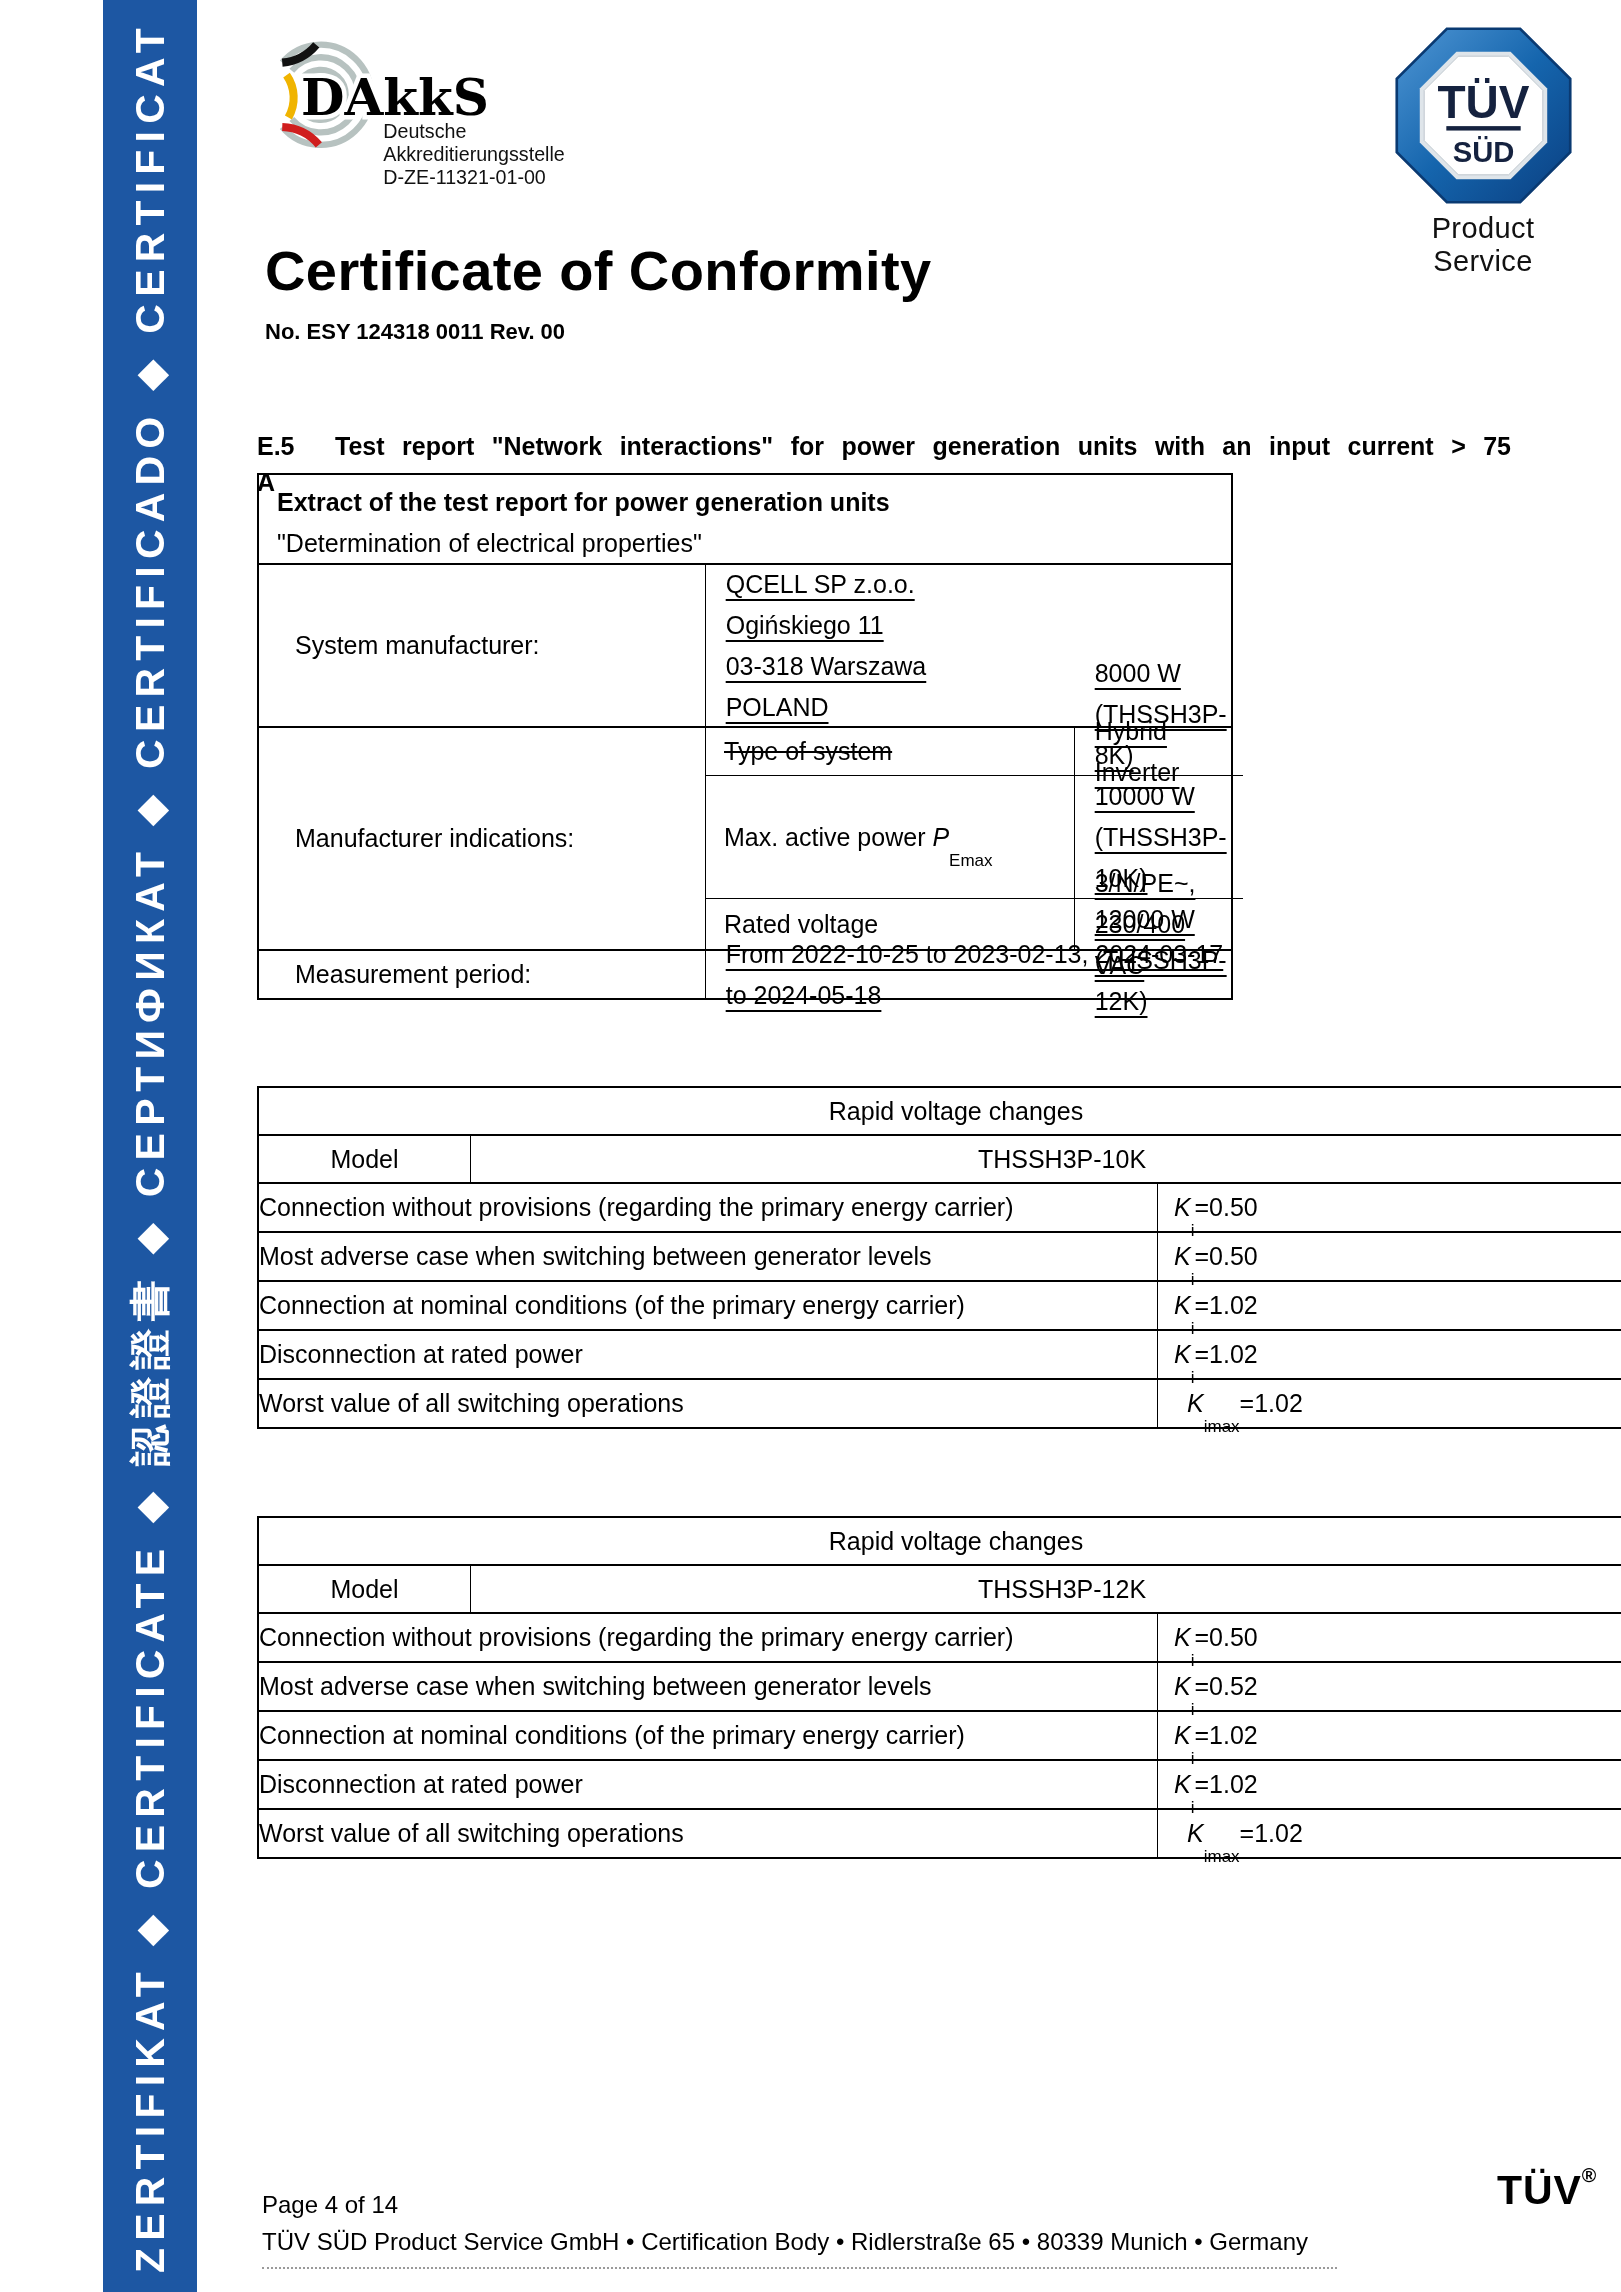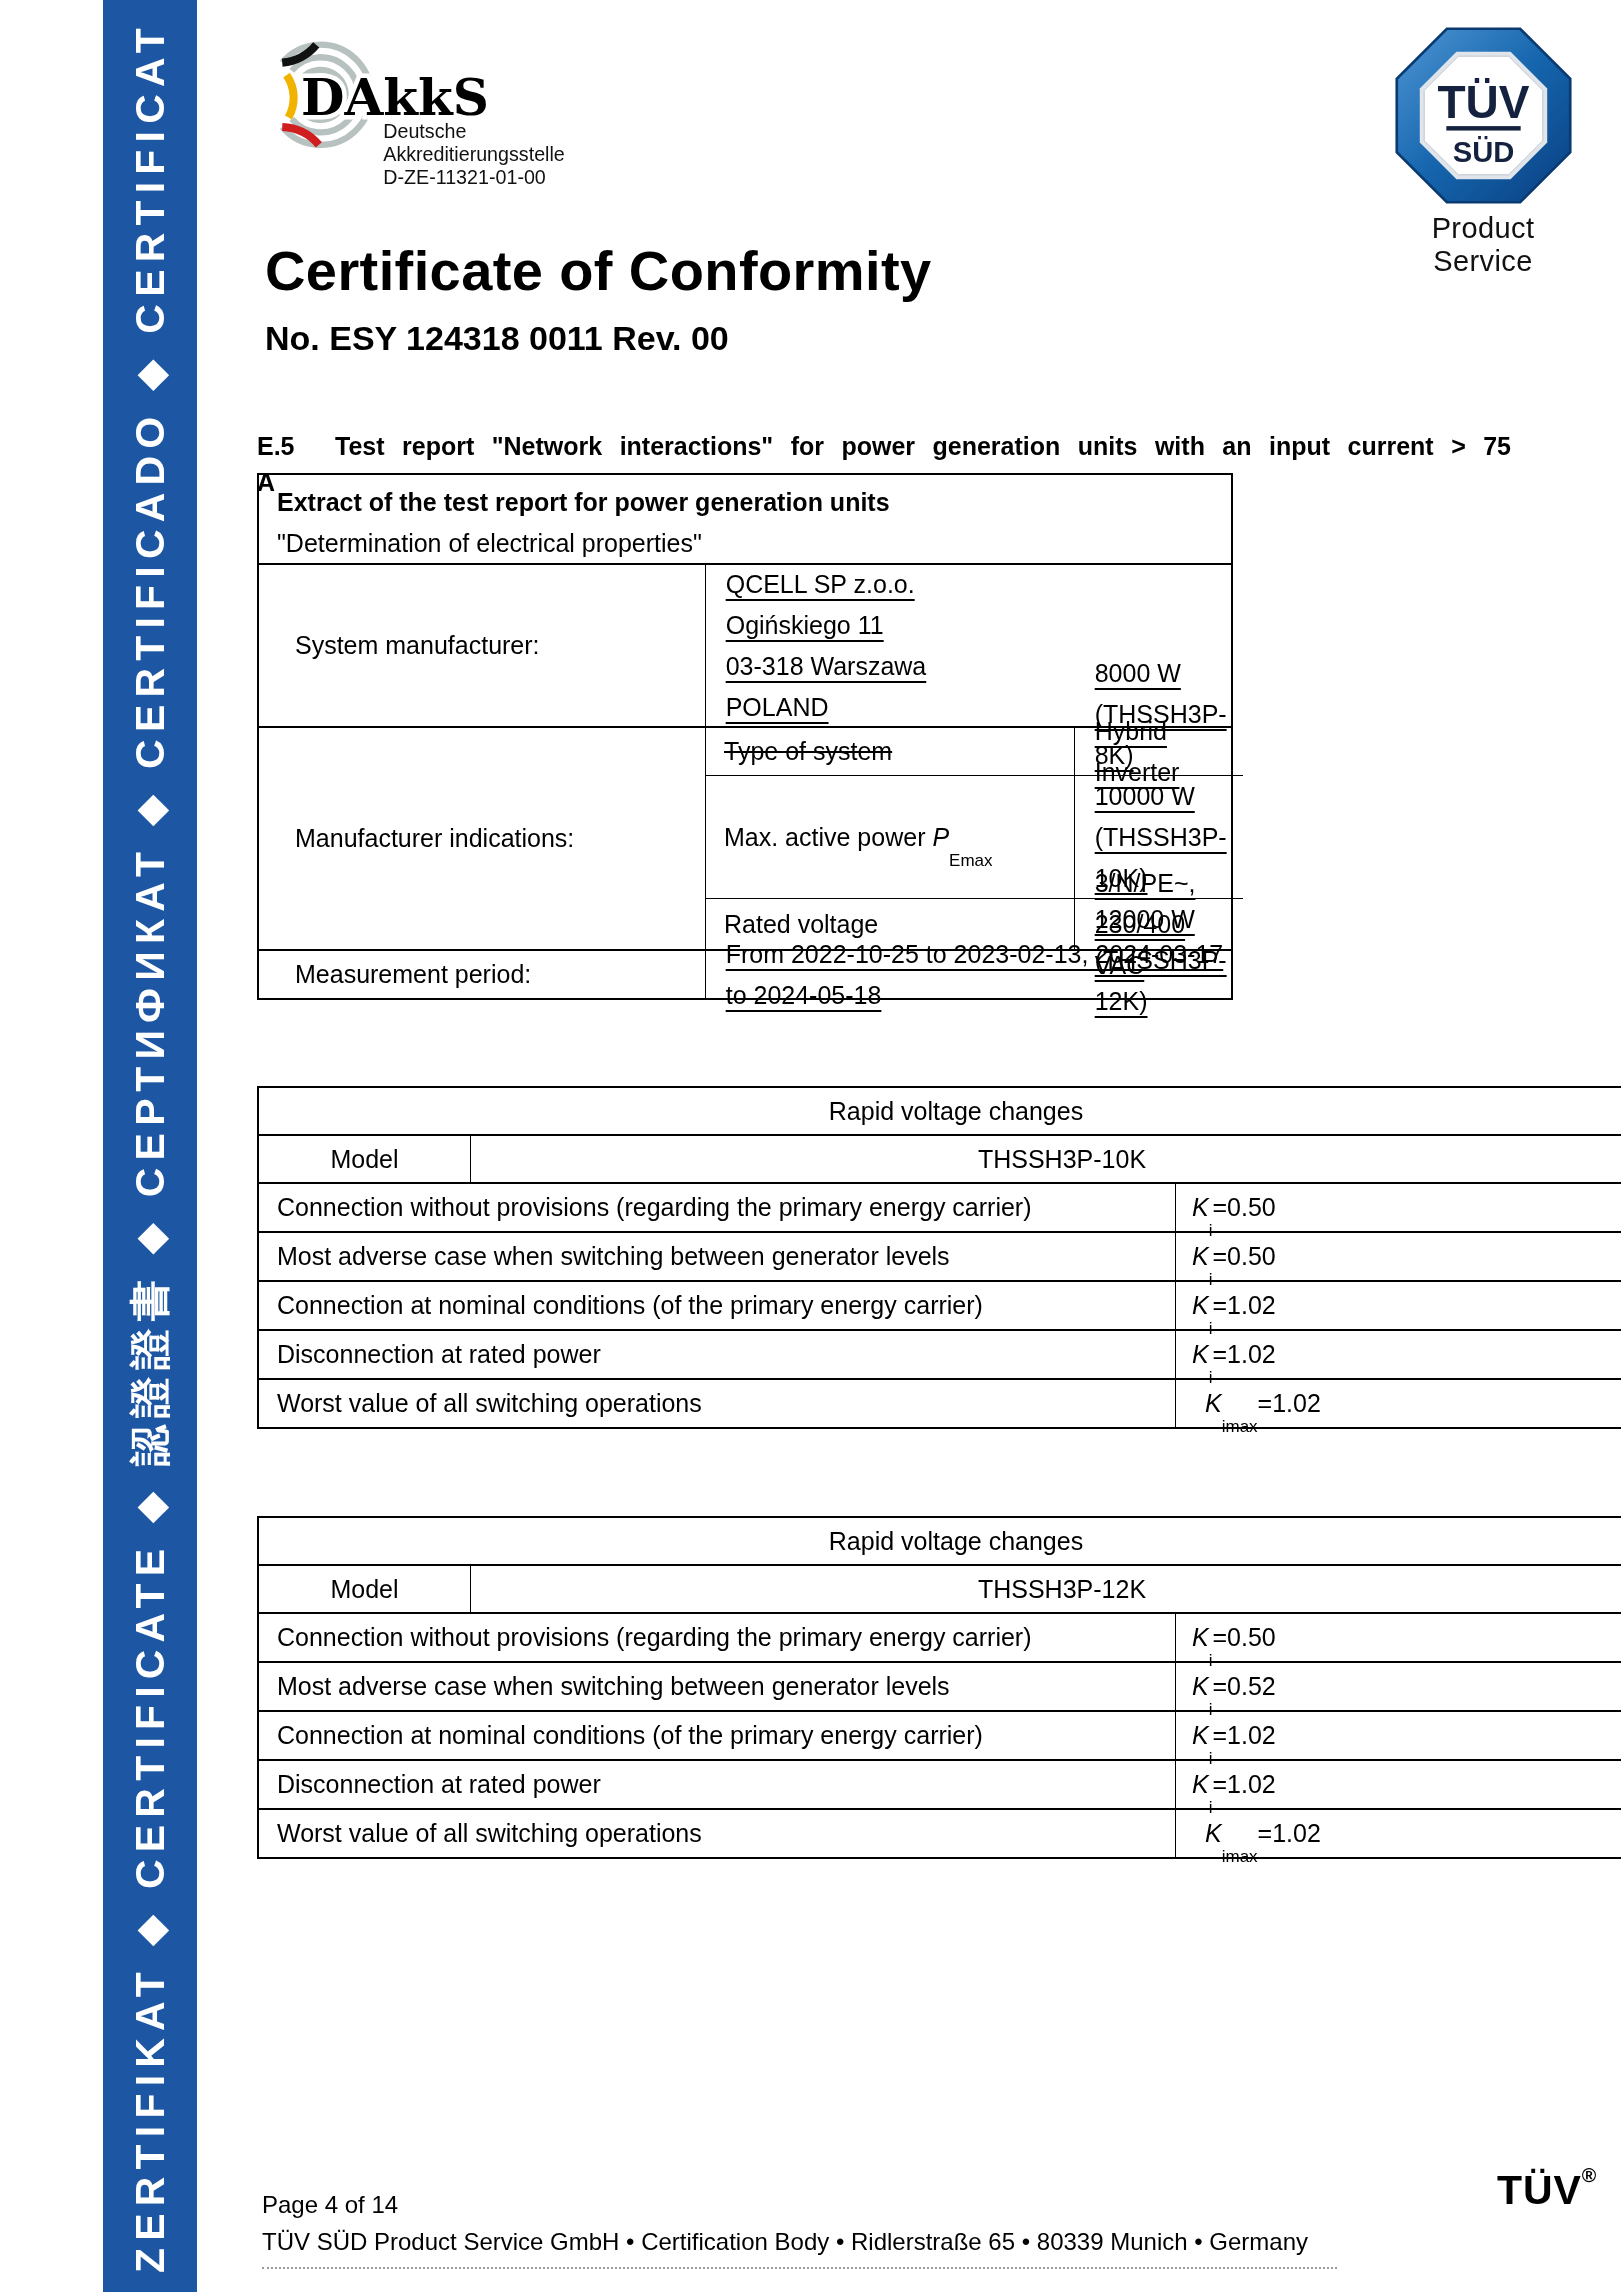--- a/index.html
+++ b/index.html
@@ -18,21 +18,21 @@
     font-size:41px; letter-spacing:7.2px;
   }
 
   
   .dakks { position:absolute; left:249px; top:34px; }
   .tuv-logo { position:absolute; left:1391px; top:27px; width:184px; text-align:center; }
   .tuv-caption { margin-top:5.4px; font-size:29px; color:#111; letter-spacing:0.4px; }
 
   
   .title { position:absolute; left:265px; top:238px; font-size:56px; font-weight:bold; letter-spacing:0.4px; }
-  .cert-no { position:absolute; left:265px; top:319px; font-size:34px; font-weight:bold; }
+  .cert-no { position:absolute; left:265px; top:319px; font-size:22px; font-weight:bold; }
 
   
   .sec { position:absolute; left:257px; top:432px; width:1254px; z-index:2; }
   .sec-line1 { display:flex; }
   .sec-label { width:78px; font-size:25px; font-weight:bold; }
   .sec-text { flex:1; display:block; font-size:25px; font-weight:bold; text-align:justify; text-align-last:justify; }
   .sec-overflow { margin-top:7.2px; font-size:25px; font-weight:bold; width:36px; }
 
   
   .xtable { position:absolute; left:257px; top:473px; width:976px; border:2.7px solid #000; background:#fff; box-sizing:border-box; font-size:25px; }
@@ -62,21 +62,21 @@
   i.sym { font-style:italic; }
 
   
   .rvc { position:absolute; left:257px; width:1398px; border:2.7px solid #000; background:#fff; box-sizing:border-box; font-size:25px; }
   .rvc-title { height:46px; border-bottom:2.7px solid #000; display:flex; align-items:center; justify-content:center; }
   .rvc-model { height:46px; border-bottom:2.7px solid #000; display:flex; }
   .rvc-mc1 { width:211px; flex:0 0 211px; border-right:1.8px solid #000; display:flex; align-items:center; justify-content:center; }
   .rvc-mc2 { flex:1; display:flex; align-items:center; justify-content:center; }
   .rvc-row { height:47px; border-bottom:2.7px solid #000; display:flex; }
   .rvc-row.last { border-bottom:none;gap:13px; }
-  .rvc-c1 { width:898px; flex:0 0 898px; border-right:1.8px solid #000; display:flex; align-items:center; padding-left:18px; box-sizing:content-box; }
+  .rvc-c1 { width:898px; flex:0 0 898px; border-right:1.8px solid #000; display:flex; align-items:center; box-sizing:content-box; }
   .rvc-c2 { flex:1; display:flex; align-items:center; padding-left:16px; }
   .rvc-1 { top:1086px; }
   .rvc-2 { top:1516px; }
 
   
   .footer-page { position:absolute; left:262px; top:2191px; font-size:24px; }
   .footer-co { position:absolute; left:262px; top:2228px; font-size:24px; }
   .footer-rule { position:absolute; left:262px; top:2267px; width:1075px; border-bottom:2.7px dotted #9a9a9a; }
   .tuv-mark { position:absolute; left:1497px; top:2167px; font-size:41px; font-weight:bold; letter-spacing:0.9px; }
   .tuv-mark .reg { font-size:19.7px; font-weight:bold; vertical-align:super; position:relative; top:-7.2px; }

